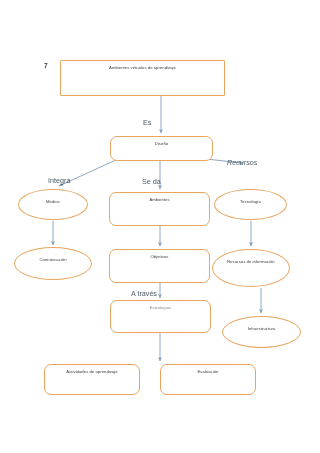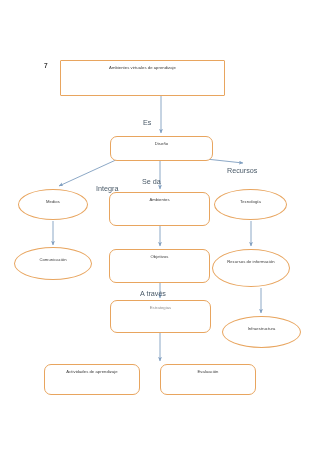--- a/index.html
+++ b/index.html
@@ -149,18 +149,18 @@
 
   <div class="node round" style="left:44px; top:364px; width:96px; height:31px;">
     <span class="node-label">Actividades de aprendizaje</span>
   </div>
 
   <div class="node round" style="left:160px; top:364px; width:96px; height:31px;">
     <span class="node-label">Evaluación</span>
   </div>
 
   <div class="edge-label" style="left:143px; top:118px;">Es</div>
-  <div class="edge-label" style="left:48px; top:184px;margin-left:48px;">Integra</div>
+  <div class="edge-label" style="left:48px; top:176px;">Integra</div>
   <div class="edge-label" style="left:142px; top:177px;">Se da</div>
-  <div class="edge-label" style="left:227px; top:166px;">Recursos</div>
-  <div class="edge-label" style="left:140px; top:289px;">A través</div>
+  <div class="edge-label" style="left:227px; top:158px;font-style:italic;">Recursos</div>
+  <div class="edge-label" style="left:131px; top:289px;">A través</div>
 
 </div>
 
 </body></html>

